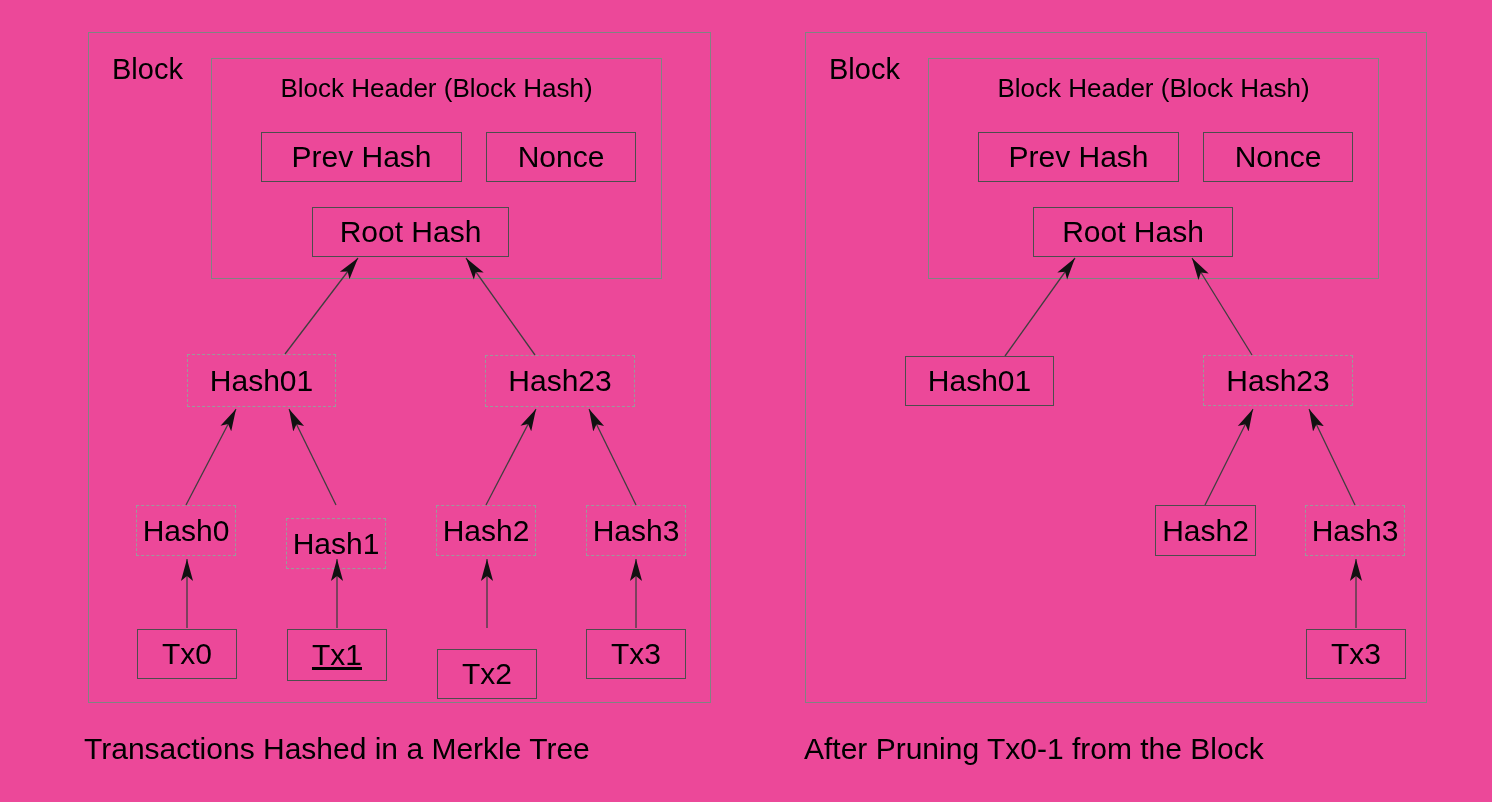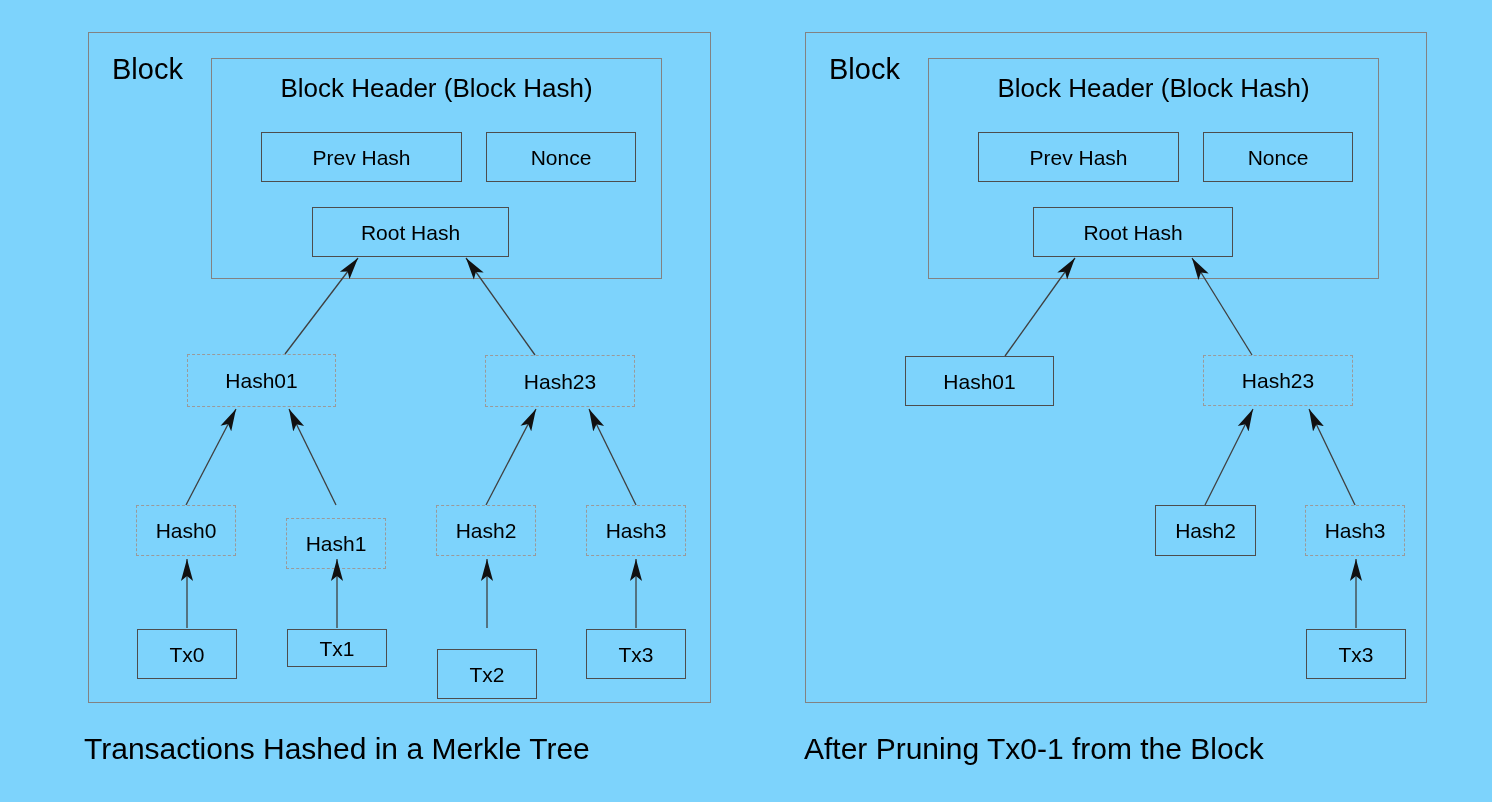--- a/index.html
+++ b/index.html
@@ -1,31 +1,31 @@
 <!DOCTYPE html>
 <html><head>
 <meta charset="utf-8">
 <style>
   html, body { margin: 0; padding: 0; background: #ffffff; }
   #canvas {
     position: relative;
     width: 1492px;
     height: 802px;
-    background: #7dd3fc;
+    background: #ec4899;
     font-family: "Liberation Sans", "DejaVu Sans", sans-serif;
     color: #000;
     overflow: hidden;
   }
   .box {
     position: absolute;
     box-sizing: border-box;
     display: flex;
     align-items: center;
     justify-content: center;
-    font-size: 21px;
+    font-size: 30px;
     line-height: 1;
     white-space: nowrap;
     background: transparent;
   }
   .container-box { border: 1.5px solid #828282; }
   .solid-box     { border: 1.5px solid #4d4d4d; }
   .dashed-box    { border: 1.5px dashed #9a9a9a; }
   .free-label {
     position: absolute;
     font-size: 29px;
@@ -80,21 +80,21 @@
   <div class="box dashed-box" style="left:136px; top:505px; width:100px; height:51px;">Hash0</div>
 
   <div class="box dashed-box" style="left:286px; top:518px; width:100px; height:51px;">Hash1</div>
 
   <div class="box dashed-box" style="left:436px; top:505px; width:100px; height:51px;">Hash2</div>
 
   <div class="box dashed-box" style="left:586px; top:505px; width:100px; height:51px;">Hash3</div>
 
   <div class="box solid-box" style="left:137px; top:629px; width:100px; height:50px;">Tx0</div>
 
-  <div class="box solid-box" style="left:287px; top:629px; width:100px; height:38px;">Tx1</div>
+  <div class="box solid-box" style="left:287px; top:629px; width:100px; height:52px;text-decoration:underline;">Tx1</div>
 
   <div class="box solid-box" style="left:437px; top:629px; width:100px; height:50px;margin-top:20px;">Tx2</div>
 
   <div class="box solid-box" style="left:586px; top:629px; width:100px; height:50px;">Tx3</div>
 
   <div class="caption" style="left:84px; top:731px;">Transactions Hashed in a Merkle Tree</div>
 
   <div class="box container-box" style="left:805px; top:32px; width:622px; height:671px;"></div>
 
   <div class="free-label" style="left:829px; top:52px;">Block</div>

